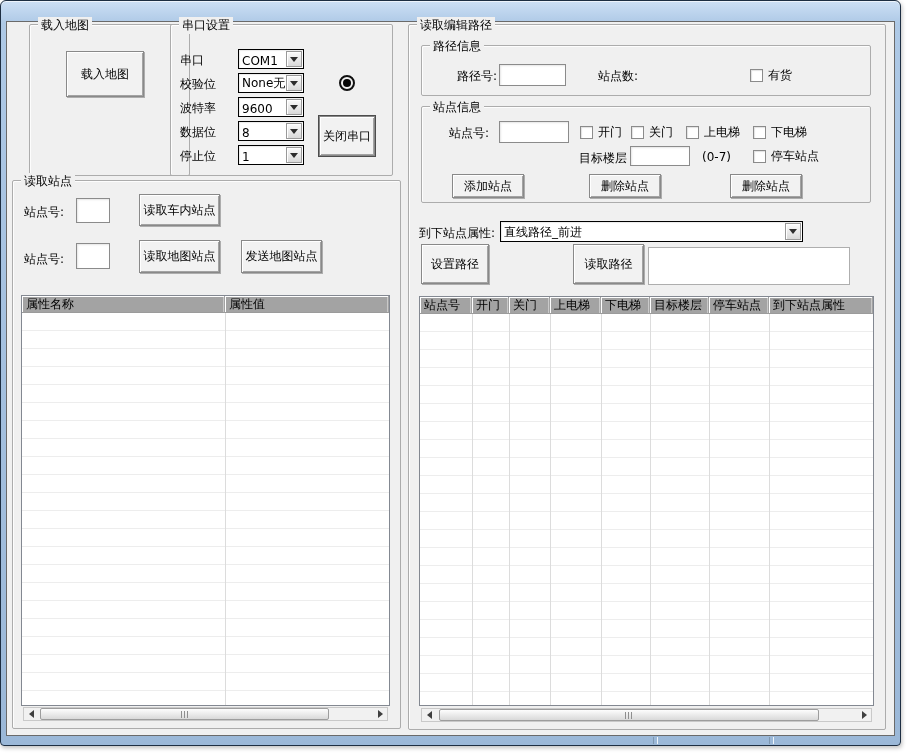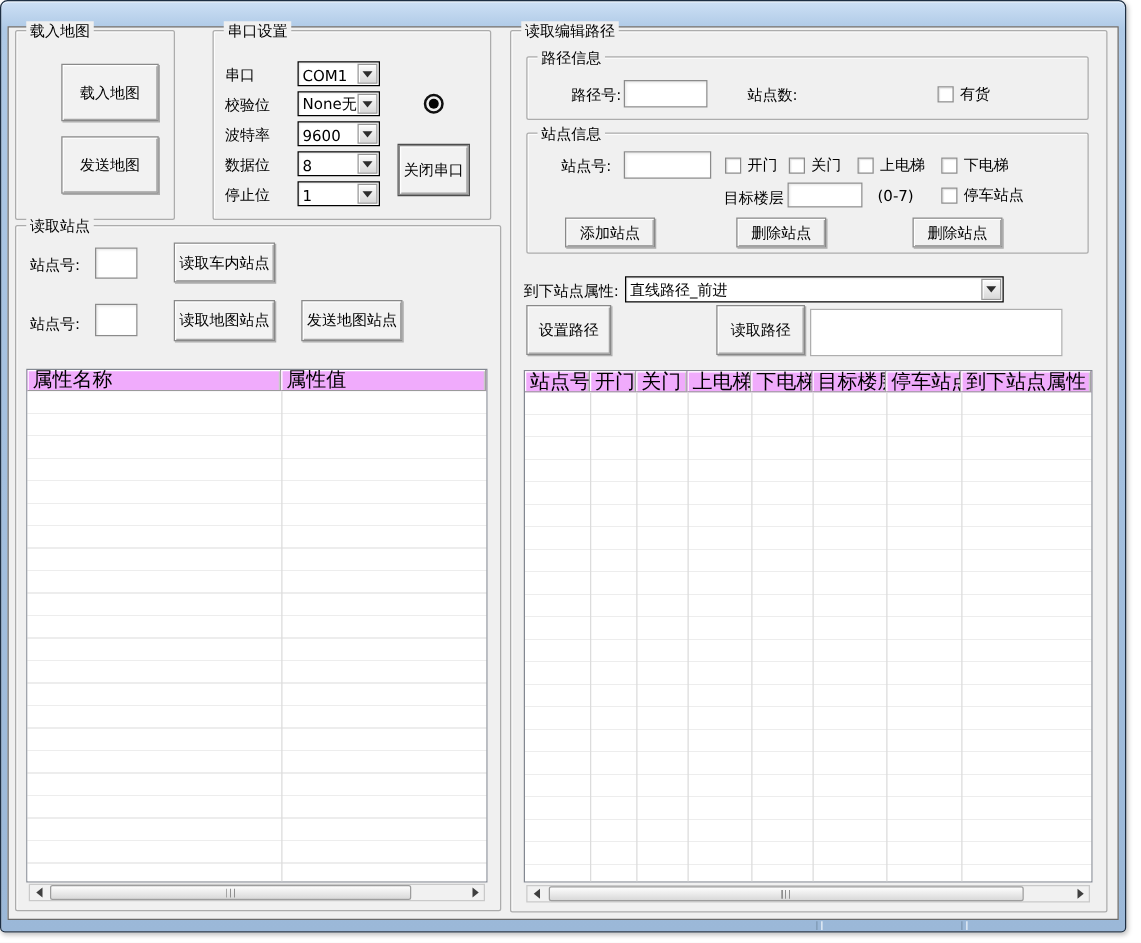--- a/index.html
+++ b/index.html
@@ -51,22 +51,22 @@
 
   .checkbox { position:absolute; display:flex; align-items:center; gap:5px; font-size:12px; white-space:nowrap; }
   .cb-box { width:13px; height:13px; background:#fff; border:1px solid #8b8b8b; box-shadow: inset 1px 1px 1px rgba(0,0,0,.12); flex:0 0 auto; }
 
   .led { position:absolute; width:16px; height:16px; border-radius:50%; border:2px solid #101010; background:#f0f0f0;
     display:flex; align-items:center; justify-content:center; }
   .led::after { content:""; width:8px; height:8px; border-radius:50%; background:#050505; }
 
   .table { position:absolute; background:#fff; border:1px solid #838891; }
   .thead { position:absolute; left:0; right:0; top:0; height:17px; display:flex; }
-  .th { height:17px; background:#f0abfc; border-right:1px solid #a2a2a2; border-bottom:1px solid #9b9b9b;
-    box-shadow: inset 1px 1px 0 #ffffff, inset -1px 0 0 #c9c9c9; font-size:16px; display:flex; align-items:center;
+  .th { height:17px; background:#a3a3a3; border-right:1px solid #a2a2a2; border-bottom:1px solid #9b9b9b;
+    box-shadow: inset 1px 1px 0 #ffffff, inset -1px 0 0 #c9c9c9; font-size:12px; display:flex; align-items:center;
     padding-left:4px; white-space:nowrap; overflow:hidden; }
   .th-fill { flex:1; }
   .tbody { position:absolute; left:0; right:0; top:17px; bottom:0;
     background: repeating-linear-gradient(to bottom, #ffffff 0 17px, #ededed 17px 18px); }
   .vline { position:absolute; top:17px; bottom:0; width:1px; background:#dcdcdc; }
 
   .scrollbar { position:absolute; height:14px; background:#f1f1f1; border:1px solid #c9c9c9; }
   .sb-arrow { position:absolute; top:0; width:13px; height:12px; display:flex; align-items:center; justify-content:center; }
   .sb-arrow-left { left:0; }
   .sb-arrow-right { right:0; }
@@ -76,24 +76,23 @@
     border-radius:2px; display:flex; align-items:center; justify-content:center; }
   .sb-grip { width:8px; height:7px; background:repeating-linear-gradient(90deg,#8f8f8f 0 1px, transparent 1px 3px); }
 </style>
 </head>
 <body>
 
 <div class="window">
 
   <div class="client">
 
-    <div class="groupbox" style="left:5px;top:2px;width:128px;height:152px">
+    <div class="groupbox" style="left:22px;top:2px;width:161px;height:152px">
       <span class="gb-title">载入地图</span>
       <div class="btn" style="left:36px;top:26px;width:78px;height:46px">载入地图</div>
-      <div class="btn" style="left:36px;top:84px;width:78px;height:46px">发送地图</div>
     </div>
 
     <div class="groupbox" style="left:163px;top:2px;width:223px;height:152px">
       <span class="gb-title">串口设置</span>
 
       <span class="lbl" style="left:9px;top:27px">串口</span>
       <div class="combo" style="left:67px;top:24px;width:66px;height:20px">
         <span class="combo-value">COM1</span>
         <span class="combo-arrow"></span>
       </div>

